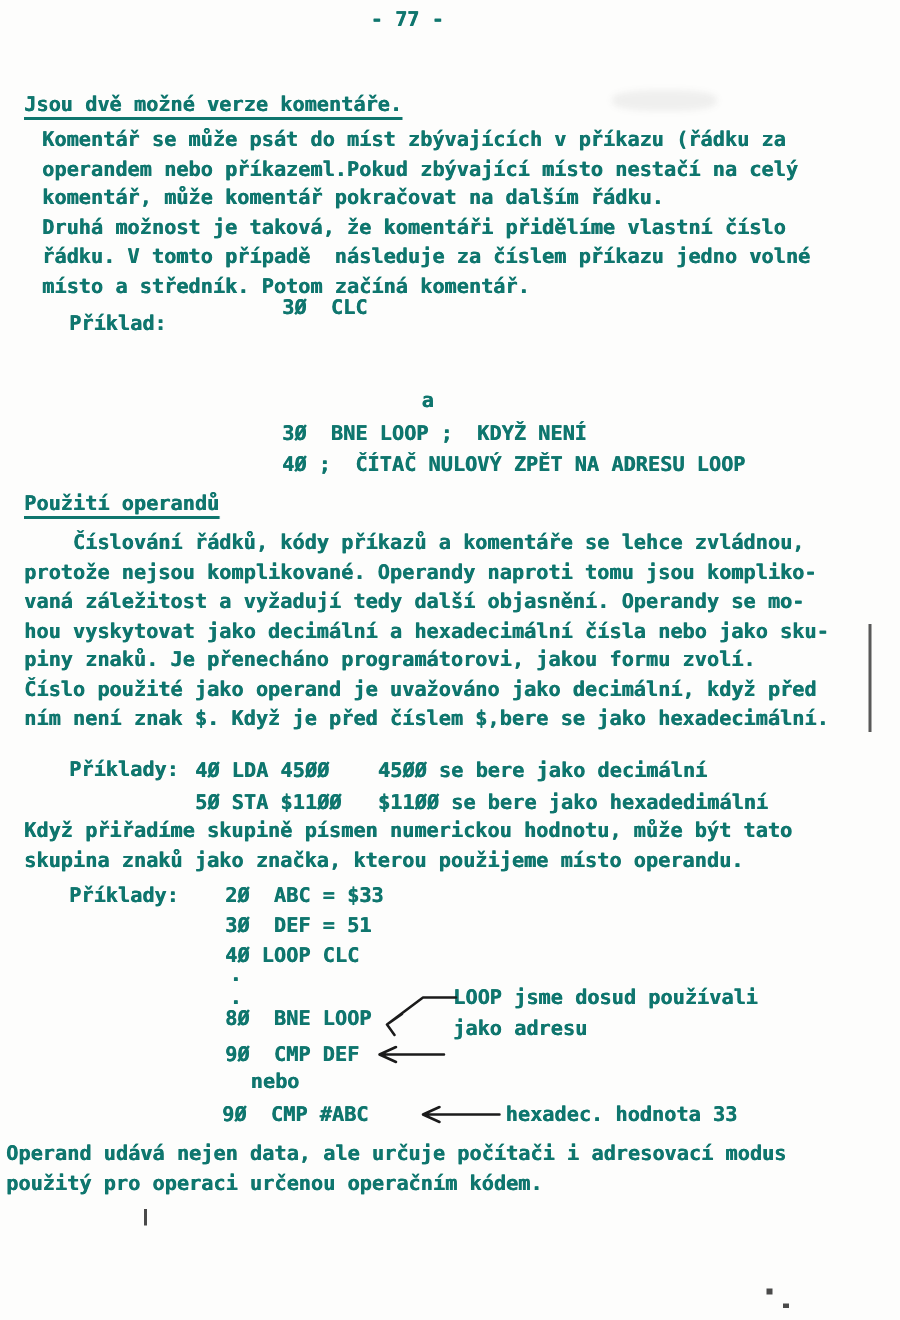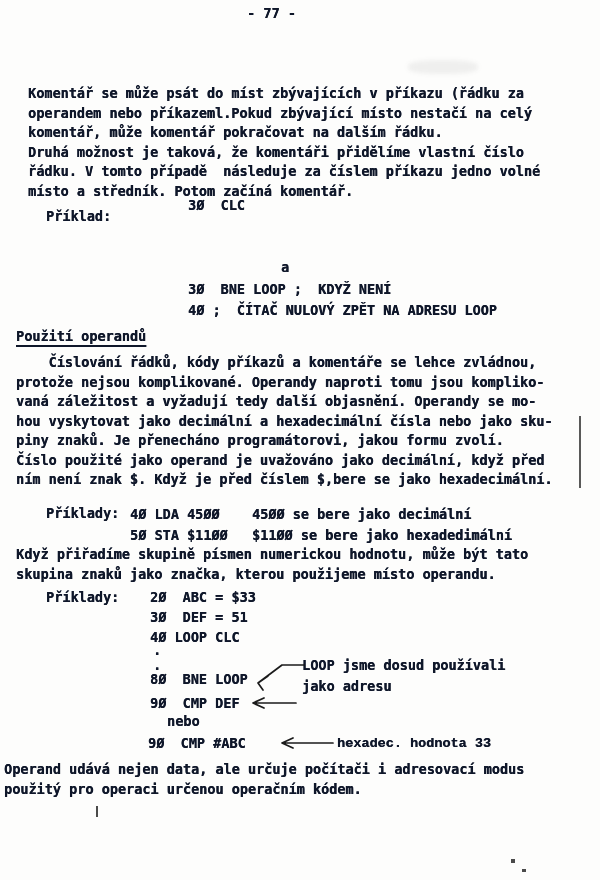--- a/index.html
+++ b/index.html
@@ -5,21 +5,21 @@
   html,body{margin:0;padding:0;}
   body{background:#e8e8e8;}
   .page{
     position:relative;
     width:600px;height:880px;
     margin:0 auto;
     background:#fdfdfc;
     overflow:hidden;
     font-family:"DejaVu Sans Mono","Liberation Mono",monospace;
     font-weight:bold;
-    color:#0f172a;
+    color:#0f766e;
   }
   .t{
     position:absolute;
     font-size:13.5px;
     line-height:19.5px;
     white-space:pre-wrap;
     text-shadow:0.35px 0 0 currentColor;
   }
   .heading{
     text-decoration:underline;
@@ -32,20 +32,21 @@
   .speck{position:absolute;background:#4a4a4a;}
   .smudge{position:absolute;background:rgba(60,60,60,.07);filter:blur(2px);border-radius:40%;}
 </style>
 </head>
 <body>
 
 <div class="page">
 
   <div class="t" style="left:247px;top:4px;">- 77 -</div>
 
+  <div class="t heading" style="left:16px;top:61px;">Jsou dvě možné verze komentáře.</div>
   <div class="t" style="left:28px;top:84px;width:575px;">Komentář se může psát do míst zbývajících v příkazu (řádku za
 operandem nebo příkazeml.Pokud zbývající místo nestačí na celý
 komentář, může komentář pokračovat na dalším řádku.
 Druhá možnost je taková, že komentáři přidělíme vlastní číslo
 řádku. V tomto případě  následuje za číslem příkazu jedno volné
 místo a středník. Potom začíná komentář.</div>
 
   <div class="t" style="left:46px;top:207px;">Příklad:</div>
   <div class="t" style="left:188px;top:196px;text-align:right;">3Ø  CLC</div>
   <div class="t" style="left:281px;top:258px;">a</div>
@@ -86,21 +87,21 @@
   <svg class="arrow" style="left:250px;top:697px;" width="48" height="13" viewBox="0 0 48 13">
     <path d="M46 6 H4 M14 1 L3 6 L14 11"></path>
   </svg>
 
   <div class="t" style="left:167px;top:712px;">nebo</div>
 
   <div class="t" style="left:148px;top:734px;">9Ø  CMP #ABC</div>
   <svg class="arrow" style="left:279px;top:737px;" width="56" height="13" viewBox="0 0 56 13">
     <path d="M54 6 H4 M14 1 L3 6 L14 11"></path>
   </svg>
-  <div class="t" style="left:337px;top:734px;font-family:Liberation Mono, monospace;">hexadec. hodnota 33</div>
+  <div class="t" style="left:337px;top:734px;">hexadec. hodnota 33</div>
 
   <div class="t" style="left:4px;top:759px;width:575px;line-height:20px;">Operand udává nejen data, ale určuje počítači i adresovací modus
 použitý pro operaci určenou operačním kódem.</div>
 
   <div class="margin-line" style="left:579px;top:416px;width:2px;height:72px;"></div>
   <div class="speck" style="left:96px;top:806px;width:2px;height:11px;"></div>
   <div class="speck" style="left:511px;top:859px;width:4px;height:4px;"></div>
   <div class="speck" style="left:522px;top:869px;width:4px;height:3px;"></div>
   <div class="smudge" style="left:408px;top:60px;width:70px;height:14px;"></div>
 

